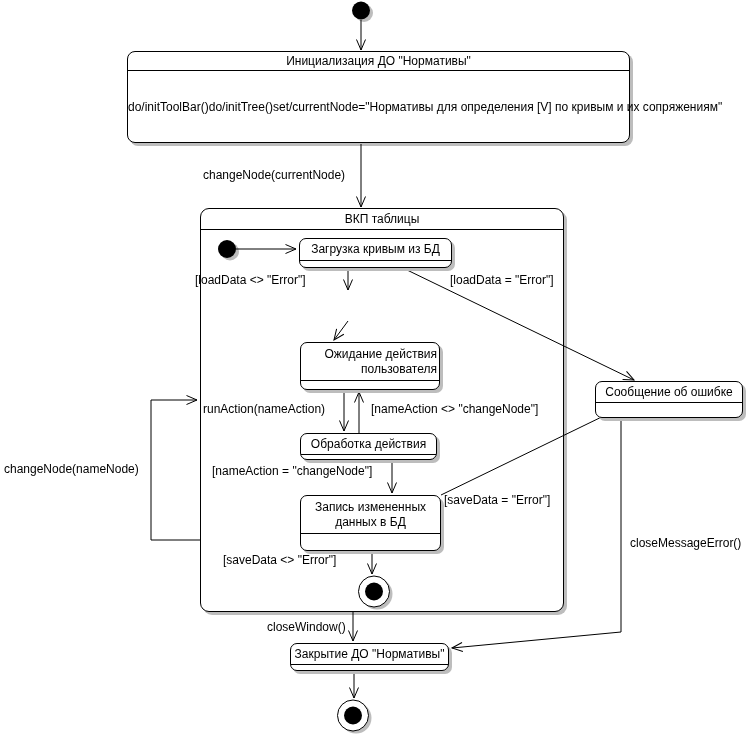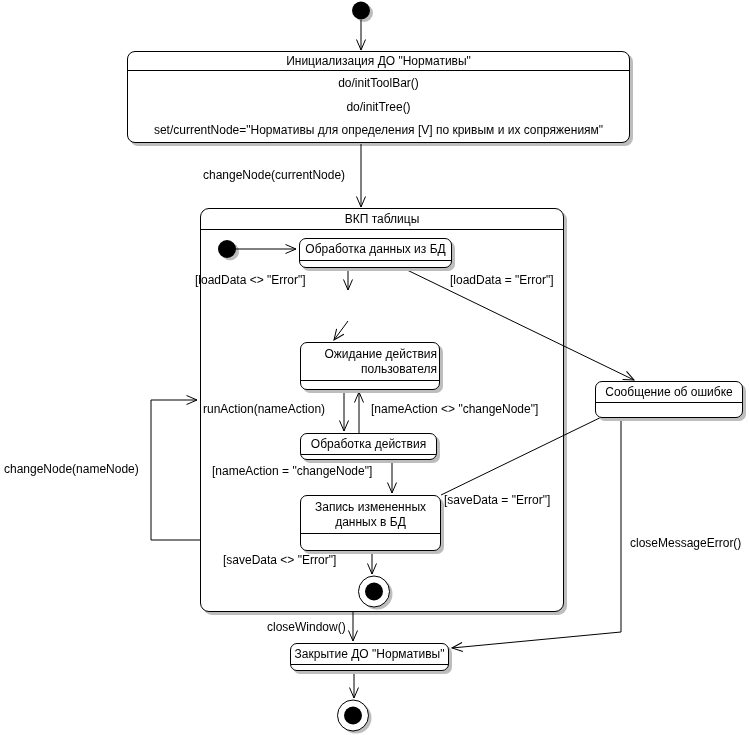--- a/index.html
+++ b/index.html
@@ -20,21 +20,21 @@
   .state .name.wrap{white-space:normal;}
   .state .foot{flex:1;}
   .bigstate{
     position:absolute;z-index:1;background:#fff;border:1px solid #000;border-radius:8px;
     box-shadow:3px 3px 0 #bdbdbd;display:flex;flex-direction:column;box-sizing:border-box;
   }
   .bigstate .title{
     border-bottom:1px solid #000;display:flex;align-items:center;justify-content:center;
     box-sizing:border-box;
   }
-  .bigstate .body{flex:1;display:flex;flex-direction:column;}
+  .bigstate .body{flex:1;display:flex;flex-direction:row;}
   .bigstate .body .line{flex:1;display:flex;align-items:center;justify-content:center;white-space:nowrap;}
   .composite{
     position:absolute;z-index:1;background:#fff;border:1px solid #000;border-radius:9px;
     box-shadow:3px 3px 0 #bdbdbd;box-sizing:border-box;
   }
   .composite .title{
     height:21px;border-bottom:1px solid #000;display:flex;align-items:center;justify-content:center;
     box-sizing:border-box;
   }
   .lbl{position:absolute;z-index:4;white-space:nowrap;line-height:14px;}
@@ -101,21 +101,21 @@
     <path d="M354,671 L354,698" fill="none" stroke="#000" marker-end="url(#arr)"></path>
 
     <g>
       <circle cx="356" cy="718" r="15.5" fill="#bdbdbd"></circle>
       <circle cx="353" cy="715.5" r="15.5" fill="#fff" stroke="#000"></circle>
       <circle cx="353" cy="715.5" r="9" fill="#000"></circle>
     </g>
   </svg>
 
   <div class="state" style="left:299px;top:238px;width:153px;height:30px;">
-    <div class="name" style="height:22px;">Обработка данных из БД</div>
+    <div class="name" style="height:22px;">Загрузка кривым из БД</div>
     <div class="foot"></div>
   </div>
 
 
   <div class="state" style="left:300px;top:342px;width:140px;height:48px;">
     <div class="name wrap" style="height:38px;text-align:right;">Ожидание действия пользователя</div>
     <div class="foot"></div>
   </div>
 
   <div class="state" style="left:300px;top:495px;width:141px;height:56px;">

